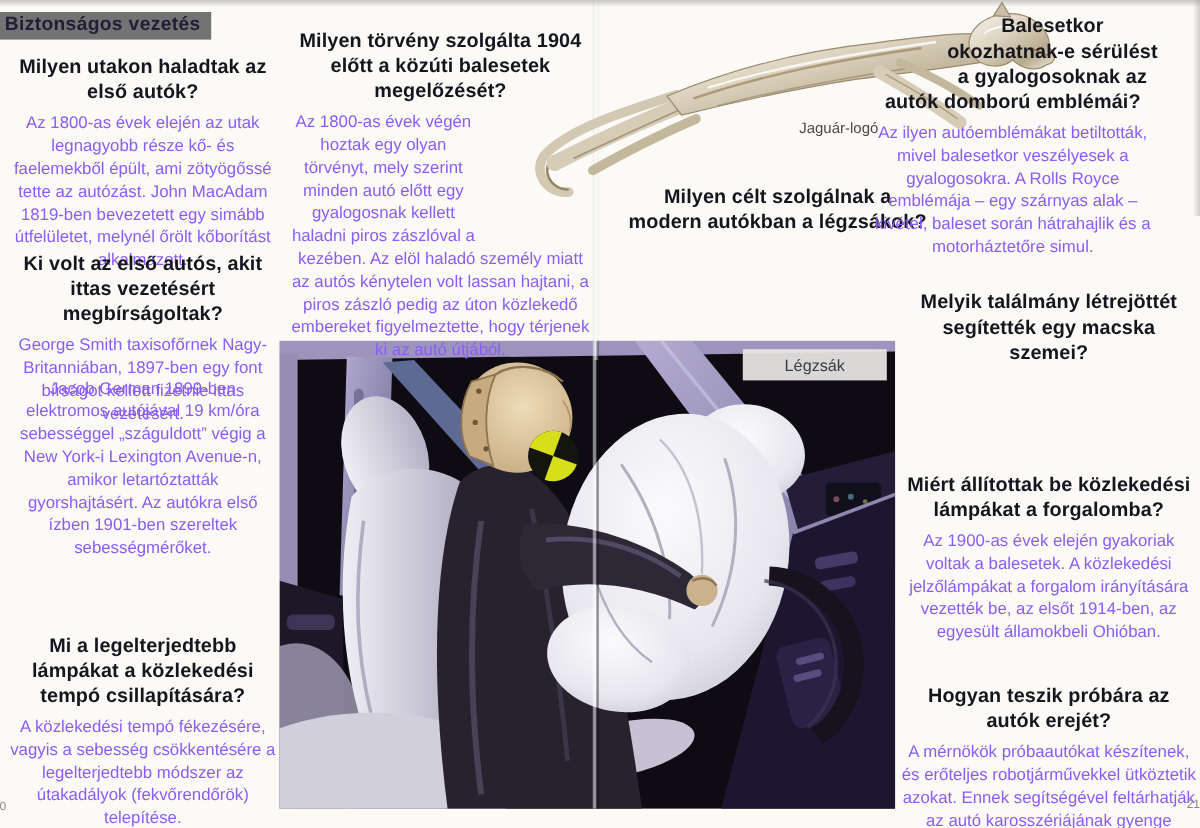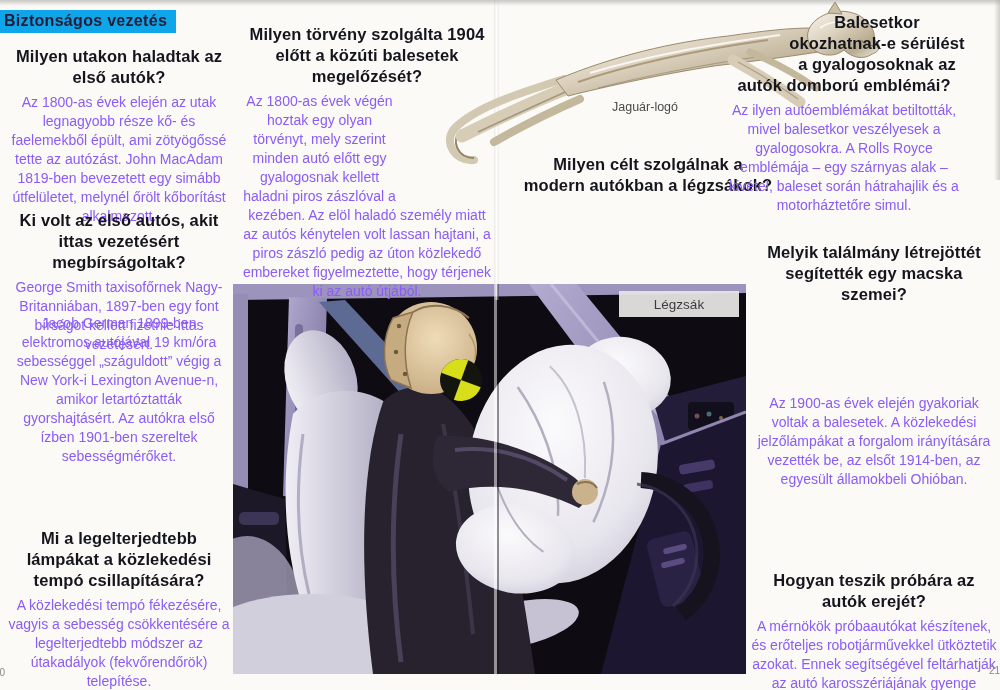--- a/index.html
+++ b/index.html
@@ -10,40 +10,40 @@
   }
   .scan-edge-top { position:absolute; left:0; top:0; width:100%; height:6px;
     background:linear-gradient(to bottom, rgba(160,158,152,.55), rgba(160,158,152,0)); z-index:6; }
   .scan-edge-right { position:absolute; right:0; top:0; width:6px; height:180px;
     background:linear-gradient(to left, rgba(168,165,158,.5), rgba(168,165,158,0)); z-index:6; }
   .fold { position:absolute; left:494px; top:0; width:5px; height:300px; z-index:2;
     background:linear-gradient(to right, rgba(90,85,95,.10), rgba(255,255,255,.55), rgba(90,85,95,.08)); }
 
   .tag {
     position:absolute; left:0; top:10px; z-index:4;
-    background:#0ea5e9; color:#241c37;
+    background:#737373; color:#241c37;
     font-size:16px; font-weight:bold; letter-spacing:.3px;
     padding:2px 9px 3px 4px;
   }
 
   .qa { position:absolute; text-align:center; z-index:3; }
   .qa h3 {
     margin:0 0 5px 0; color:#15151e;
     font-size:16.5px; line-height:21px; font-weight:bold; letter-spacing:.1px;
   }
   .qa p {
     margin:0; color:#8b5cf6;
     font-size:14px; line-height:19px; font-weight:400;
   }
   .sp-r { float:right; width:95px; height:86px; margin-top:12px; }
   .sp-l { float:left; width:66px; height:63px; }
 
   .jaguar-wrap { position:absolute; left:428px; top:0; width:456px; height:170px; z-index:2; pointer-events:none; }
   .cap-jaguar { position:absolute; left:612px; top:100px; width:120px; z-index:3;
-    font-size:12.5px; color:#4c4a48; text-align:left; }
+    font-size:12.5px; color:#4c4a48; text-align:right; }
 
   .airbag-wrap { position:absolute; left:233px; top:284px; width:513px; height:390px; z-index:1; }
 
   .pagenum { position:absolute; z-index:5; font-size:10px; color:#8b8984; }
   .pagenum.left { left:-6px; top:667px; }
   .pagenum.right { right:0px; top:665px;margin-left:24px; }
 </style>
 </head>
 <body>
 
@@ -86,20 +86,21 @@
   <section class="qa" style="left:722px; top:12px; width:244px;">
     <h3><span class="sp-l"></span><span>Balesetkor okozhatnak-e sérülést a gyalogosoknak az autók domború emblémái?</span></h3>
     <p><span>Az ilyen autóemblémákat betiltották, mivel balesetkor veszélyesek a gyalogosokra. A Rolls Royce emblémája – egy szárnyas alak – kivétel, baleset során hátrahajlik és a motorháztetőre simul.</span></p>
   </section>
 
   <section class="qa" style="left:752px; top:242px; width:244px;">
     <h3><span>Melyik találmány létrejöttét segítették egy macska szemei?</span></h3>
   </section>
 
   <section class="qa" style="left:752px; top:394px; width:244px;">
+    <h3><span>Miért állítottak be közlekedési lámpákat a forgalomba?</span></h3>
     <p><span>Az 1900-as évek elején gyakoriak voltak a balesetek. A közlekedési jelzőlámpákat a forgalom irányítására vezették be, az elsőt 1914-ben, az egyesült államokbeli Ohióban.</span></p>
   </section>
 
   <section class="qa" style="left:750px; top:570px; width:248px;">
     <h3><span>Hogyan teszik próbára az autók erejét?</span></h3>
     <p><span>A mérnökök próbaautókat készítenek, és erőteljes robotjárművekkel ütköztetik azokat. Ennek segítségével feltárhatják az autó karosszériájának gyenge pontjait.</span></p>
   </section>
 
   <div class="jaguar-wrap">
     <svg width="456" height="170" viewBox="0 0 456 170">

